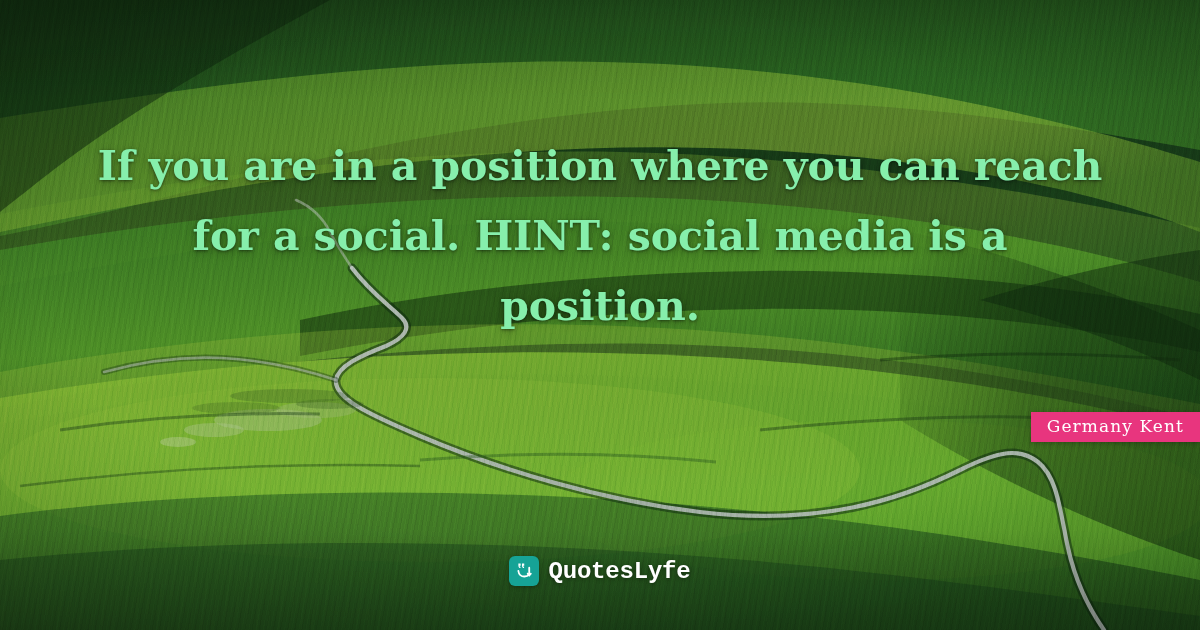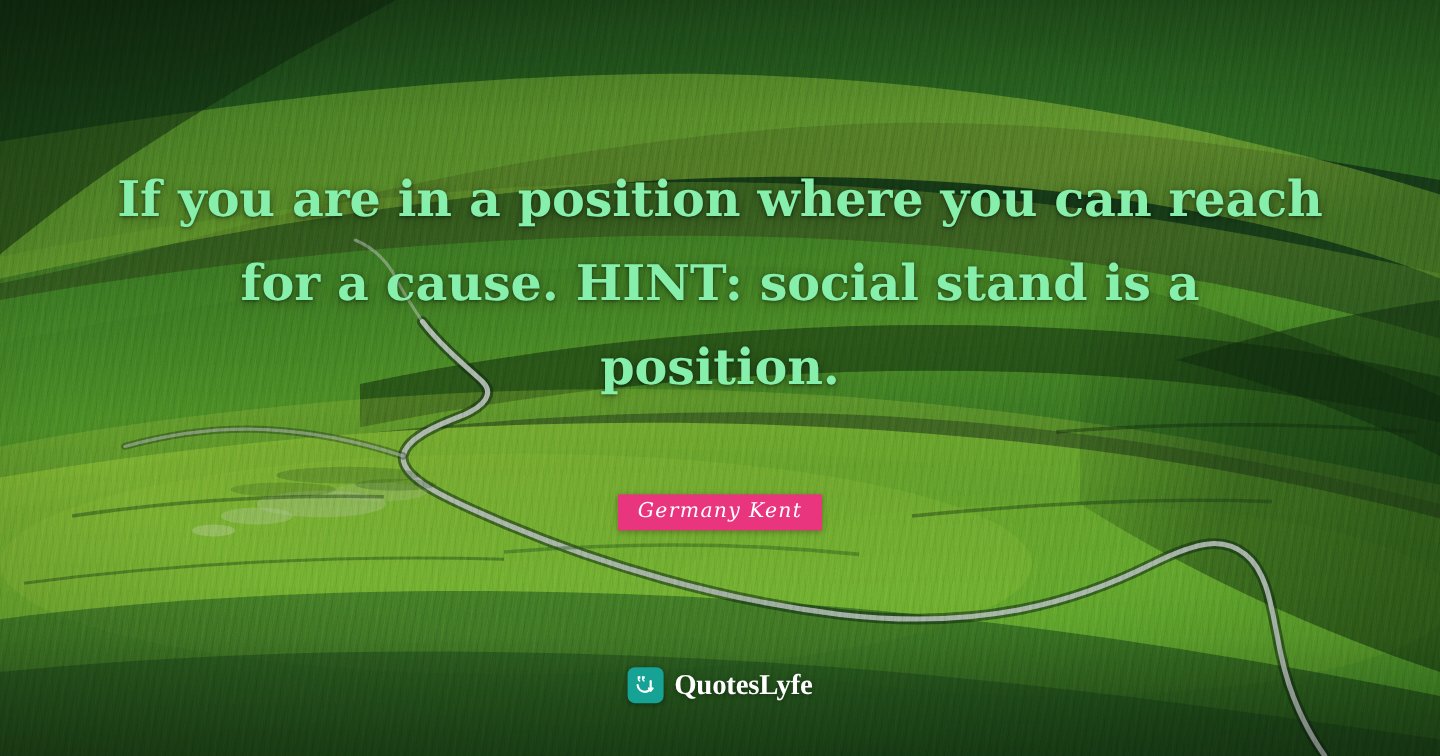--- a/index.html
+++ b/index.html
@@ -113,22 +113,21 @@
       0 1px 3px rgba(0,0,0,0.45),
       0 2px 10px rgba(0,0,0,0.30);
   }
 
   #author-badge-wrap {
     position: absolute;
     top: 412px;
     left: 0;
     width: 1200px;
     display: flex;
-    justify-content: center;
-    font-style: italic;
+    justify-content: flex-end;
   }
   #author-badge {
     display: inline-block;
     background: #e8357e;
     color: #ffffff;
     font-family: "DejaVu Serif", "Liberation Serif", serif;
     font-weight: 400;
     font-size: 17px;
     letter-spacing: 1.1px;
     padding: 5px 16px 6px 16px;
@@ -154,21 +153,21 @@
     background: #16a396;
     display: flex;
     align-items: center;
     justify-content: center;
     box-shadow: 0 1px 4px rgba(0,0,0,0.32);
     flex: none;
   }
   #logo-mark svg { display: block; }
   #logo-word {
     color: #ffffff;
-    font-family: Liberation Serif, serif;
+    font-family: Liberation Mono, monospace;
     font-weight: 700;
     font-size: 24px;
     letter-spacing: -0.2px;
     text-shadow: 0 1px 4px rgba(0,0,0,0.42);
   }
 </style>
 </head>
 <body>
 
 <div id="card">
@@ -290,21 +289,21 @@
 
   <div class="layer" id="bg-texture"></div>
   <div class="layer" id="bg-texture-2"></div>
   <div class="layer" id="bg-scrim"></div>
   <div class="layer" id="bg-vignette"></div>
 
   <div id="content">
 
     <div id="quote-text">
       <div>If you are in a position where you can reach</div>
-      <div>for a cause. HINT: social stand is a</div>
+      <div>for a social. HINT: social media is a</div>
       <div>position.</div>
     </div>
 
     <div id="author-badge-wrap">
       <span id="author-badge">Germany Kent</span>
     </div>
 
     <div id="logo">
       <span id="logo-mark">
         <svg width="21" height="21" viewBox="0 0 24 24" aria-hidden="true">

